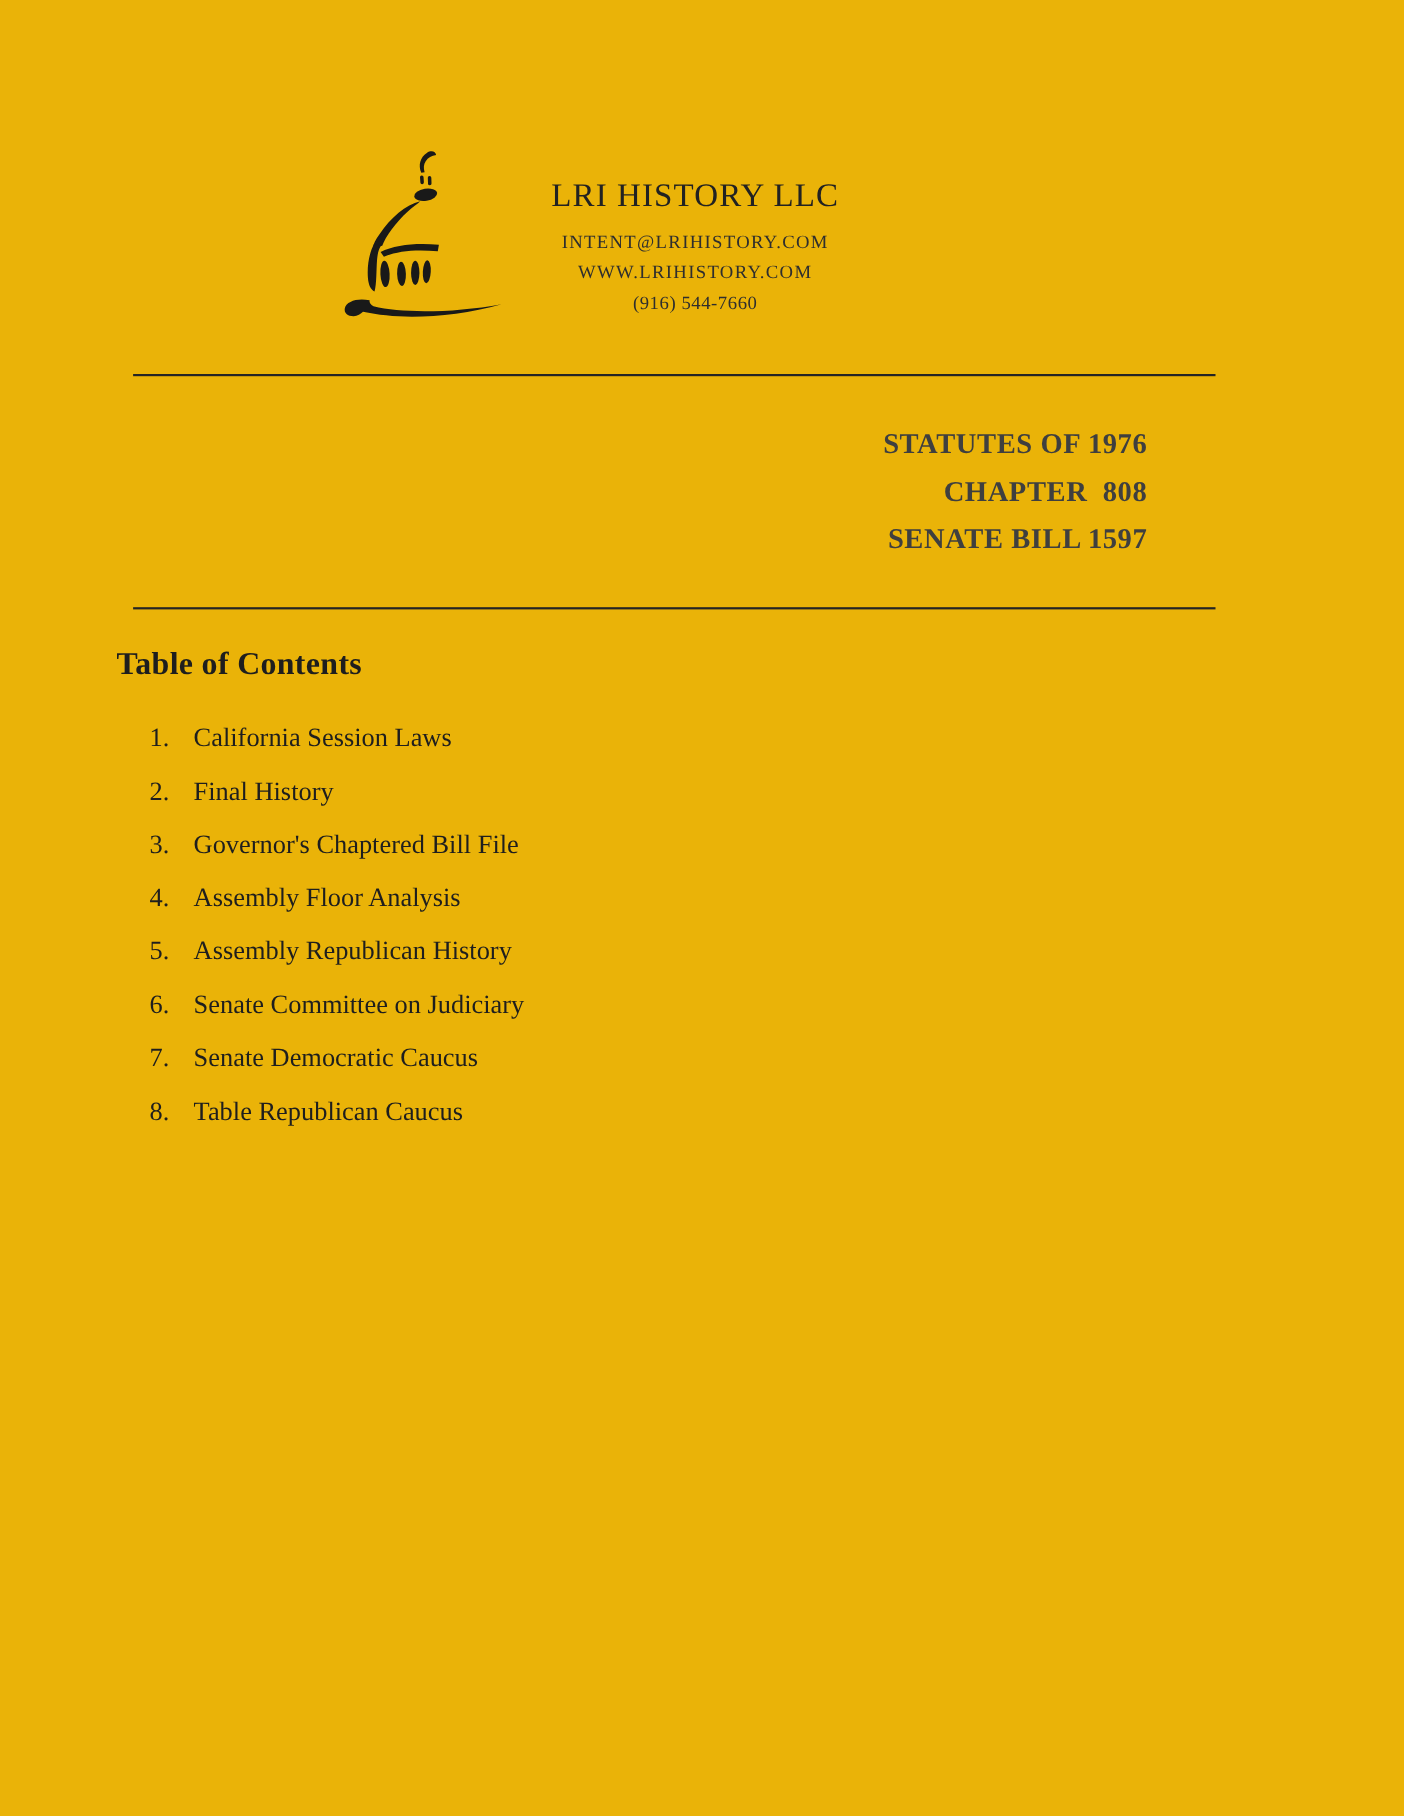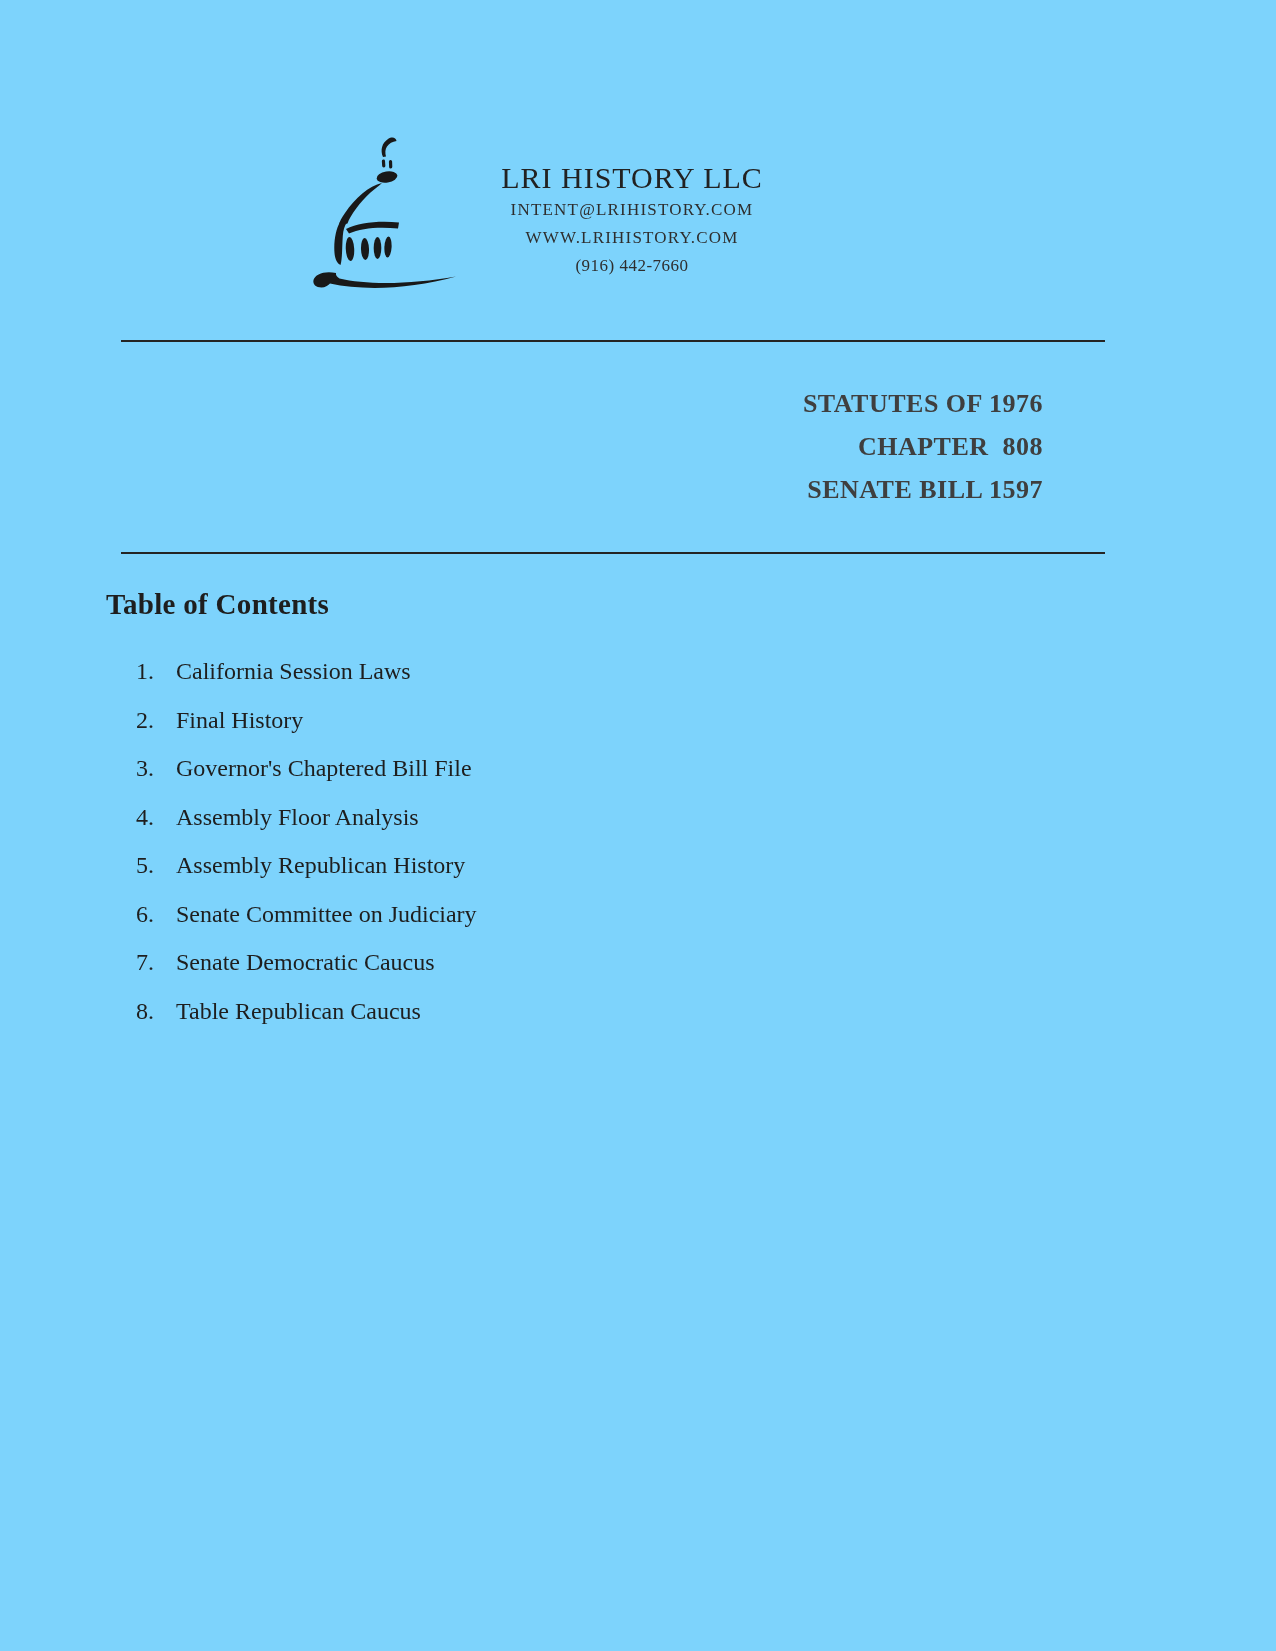--- a/index.html
+++ b/index.html
@@ -4,21 +4,21 @@
 <style>
   html, body {
     margin: 0;
     padding: 0;
     background: #ffffff;
   }
   #page {
     position: relative;
     width: 1276px;
     height: 1651px;
-    background: #7dd3fc;
+    background: #eab308;
     font-family: "Liberation Serif", "DejaVu Serif", serif;
     color: #1c1c1c;
     overflow: hidden;
   }
 
   
   .logo {
     position: absolute;
     left: 306px;
     top: 126px;
@@ -39,21 +39,21 @@
     line-height: 36px;
     white-space: nowrap;
   }
   .contact-line {
     font-size: 17px;
     letter-spacing: 1.2px;
     color: #2e2e2e;
     line-height: 28px;
     white-space: nowrap;
   }
-  .contact-line.first { }
+  .contact-line.first { margin-top: 10px; }
   .phone-line {
     font-size: 17px;
     letter-spacing: 0.5px;
     color: #2e2e2e;
     line-height: 28px;
   }
 
   
   .rule {
     position: absolute;
@@ -135,21 +135,21 @@
       <ellipse cx="82" cy="121" rx="3.6" ry="10.5" transform="rotate(3 82 121)"></ellipse>
 
       <path d="M30 147 C19 144.5 9 148 7.5 154 C6.5 158.5 10 161.5 15.5 161.5 C19 161.5 22 159.5 24 157.5 C58 165 105 163 150 150.5 C106 158.5 60 159 33.5 152.5 C31 151 29.5 149 30 147 Z"></path>
     </g>
   </svg>
 
   <div class="header-text">
     <div class="company-name">LRI HISTORY LLC</div>
     <div class="contact-line first">INTENT@LRIHISTORY.COM</div>
     <div class="contact-line">WWW.LRIHISTORY.COM</div>
-    <div class="phone-line">(916) 442-7660</div>
+    <div class="phone-line">(916) 544-7660</div>
   </div>
 
   <div class="rule top"></div>
   <div class="rule bottom"></div>
 
   <div class="statute-block">
     <div class="statute-line">STATUTES OF 1976</div>
     <div class="statute-line">CHAPTER  808</div>
     <div class="statute-line">SENATE BILL 1597</div>
   </div>

